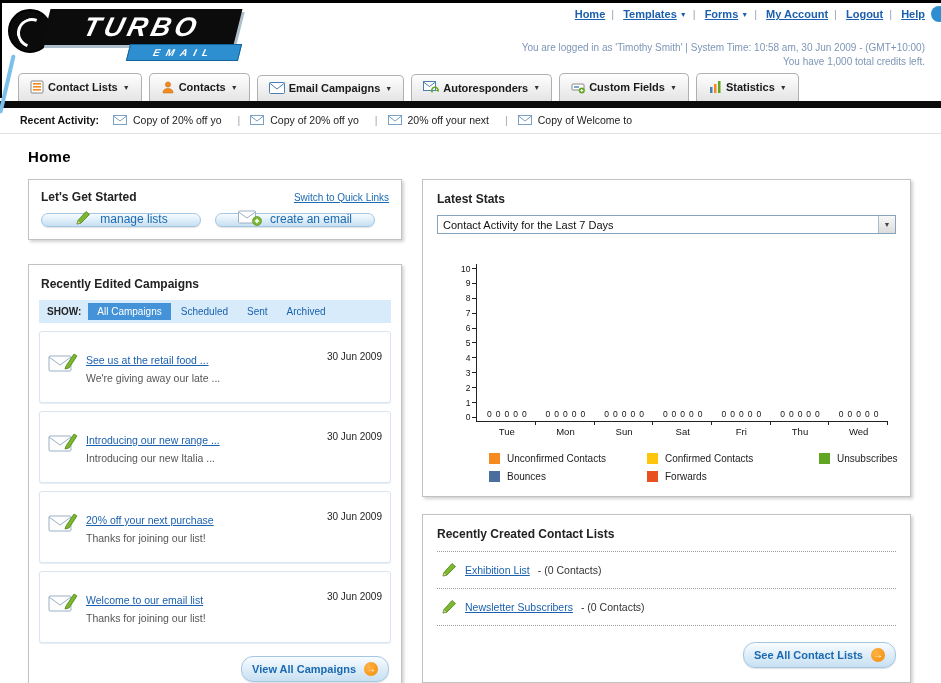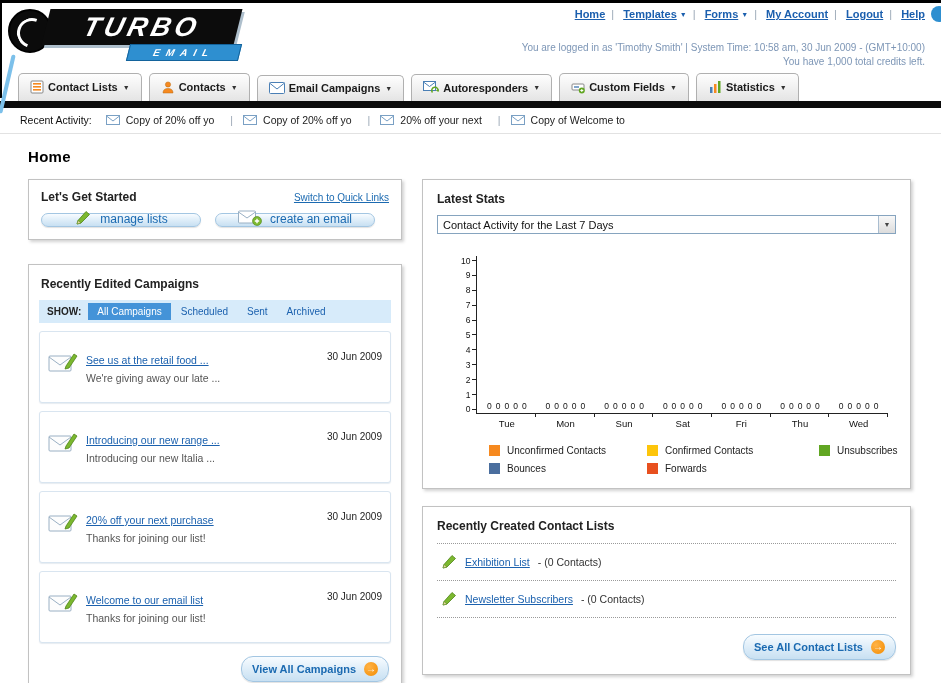--- a/index.html
+++ b/index.html
@@ -33,21 +33,21 @@
   .credits-line{margin-top:3px;font-size:10px;color:#7d96b6}
 
   
   .nav{display:flex;align-items:flex-end;gap:7px;padding:5px 0 0 18px;border-bottom:7px solid #0b0b0b;margin-top:1px}
   .tab{display:inline-flex;align-items:center;gap:4px;padding:6px 11px 7px;background:linear-gradient(#fefefe,#e4e4e4);border:1px solid #b0b0b0;border-bottom:none;border-radius:5px 5px 0 0;font-size:11px;font-weight:bold;color:#1a1a1a}
   .tab .caret{font-size:7px;color:#333;margin-left:1px}
   .tab svg{display:block}
 
   
   .activity{display:flex;align-items:center;padding:6px 20px 7px;border-bottom:1px solid #e2e2e2;font-size:10.5px;color:#111;background:#fff}
-  .activity-label{font-weight:normal;margin-right:14px}
+  .activity-label{font-weight:bold;margin-right:14px}
   .activity-item{display:inline-flex;align-items:center;gap:6px;color:#222}
   .activity-item:not(:last-child)::after{content:"|";color:#9aa7b5;margin:0 10px}
 
   
   .main{padding:10px 0 0 28px}
   .page-title{font-size:15px;font-weight:bold;color:#000;margin:4px 0 14px;letter-spacing:.3px}
   .cols{display:flex;gap:20px;align-items:flex-start}
   .col-left{width:374px}
   .col-right{width:489px}
   .panel{background:#fff;border:1px solid #c2c2c2;box-shadow:2px 2px 3px rgba(0,0,0,.18)}
@@ -74,21 +74,21 @@
   .camp-date{font-size:10px;color:#222;white-space:nowrap;margin-top:1px}
   .camp-footer{text-align:right;padding:5px 12px 3px}
   .pill-btn{display:inline-flex;align-items:center;gap:8px;padding:5px 10px;border:1px solid #a3c6e2;border-radius:12px;background:linear-gradient(#f8fcff,#dcecf8 55%,#c8e0f2);color:#1b6ab1;font-weight:bold;font-size:11px;box-shadow:0 1px 1px rgba(0,0,0,.12)}
   .arrow-circle{width:14px;height:14px;border-radius:50%;background:radial-gradient(circle at 35% 35%,#ffb347,#f38b00);color:#fff;font-size:10px;line-height:14px;text-align:center;font-weight:bold;display:inline-block}
 
   
   .stats{padding:12px 14px;margin-bottom:17px}
   .stats-title{margin-bottom:9px;display:block}
   .select-box{display:flex;align-items:center;justify-content:space-between;border:1px solid #86a4bf;height:19px;padding-left:5px;font-size:11px;color:#111;background:#fff}
   .select-arrow{width:17px;height:17px;background:linear-gradient(#f8f8f8,#dcdcdc);border-left:1px solid #a9bdd0;display:flex;align-items:center;justify-content:center;font-size:7px;color:#444}
-  .chart{display:flex;margin:22px 8px 0 24px}
+  .chart{display:flex;margin:30px 8px 0 24px}
   .y-axis{display:flex;flex-direction:column;justify-content:space-between;height:158px}
   .ytick{display:flex;align-items:center;justify-content:flex-end;gap:2px;height:9px;font-size:8.5px;color:#111}
   .ydash{width:4px;height:1px;background:#222}
   .plot-wrap{flex:1}
   .plot{height:158px;border-left:1px solid #222;border-bottom:1px solid #222;display:flex;align-items:flex-end}
   .vgroup{flex:1;display:flex;justify-content:center;gap:4px;padding-bottom:2px}
   .vlab{font-size:8.5px;color:#111}
   .x-labels{display:flex;margin-left:1px}
   .xlab{flex:1;text-align:center;font-size:9.5px;color:#111;padding-top:4px;position:relative}
   .xlab::before{content:"";position:absolute;right:0;top:0;height:3px;border-right:1px solid #222}

